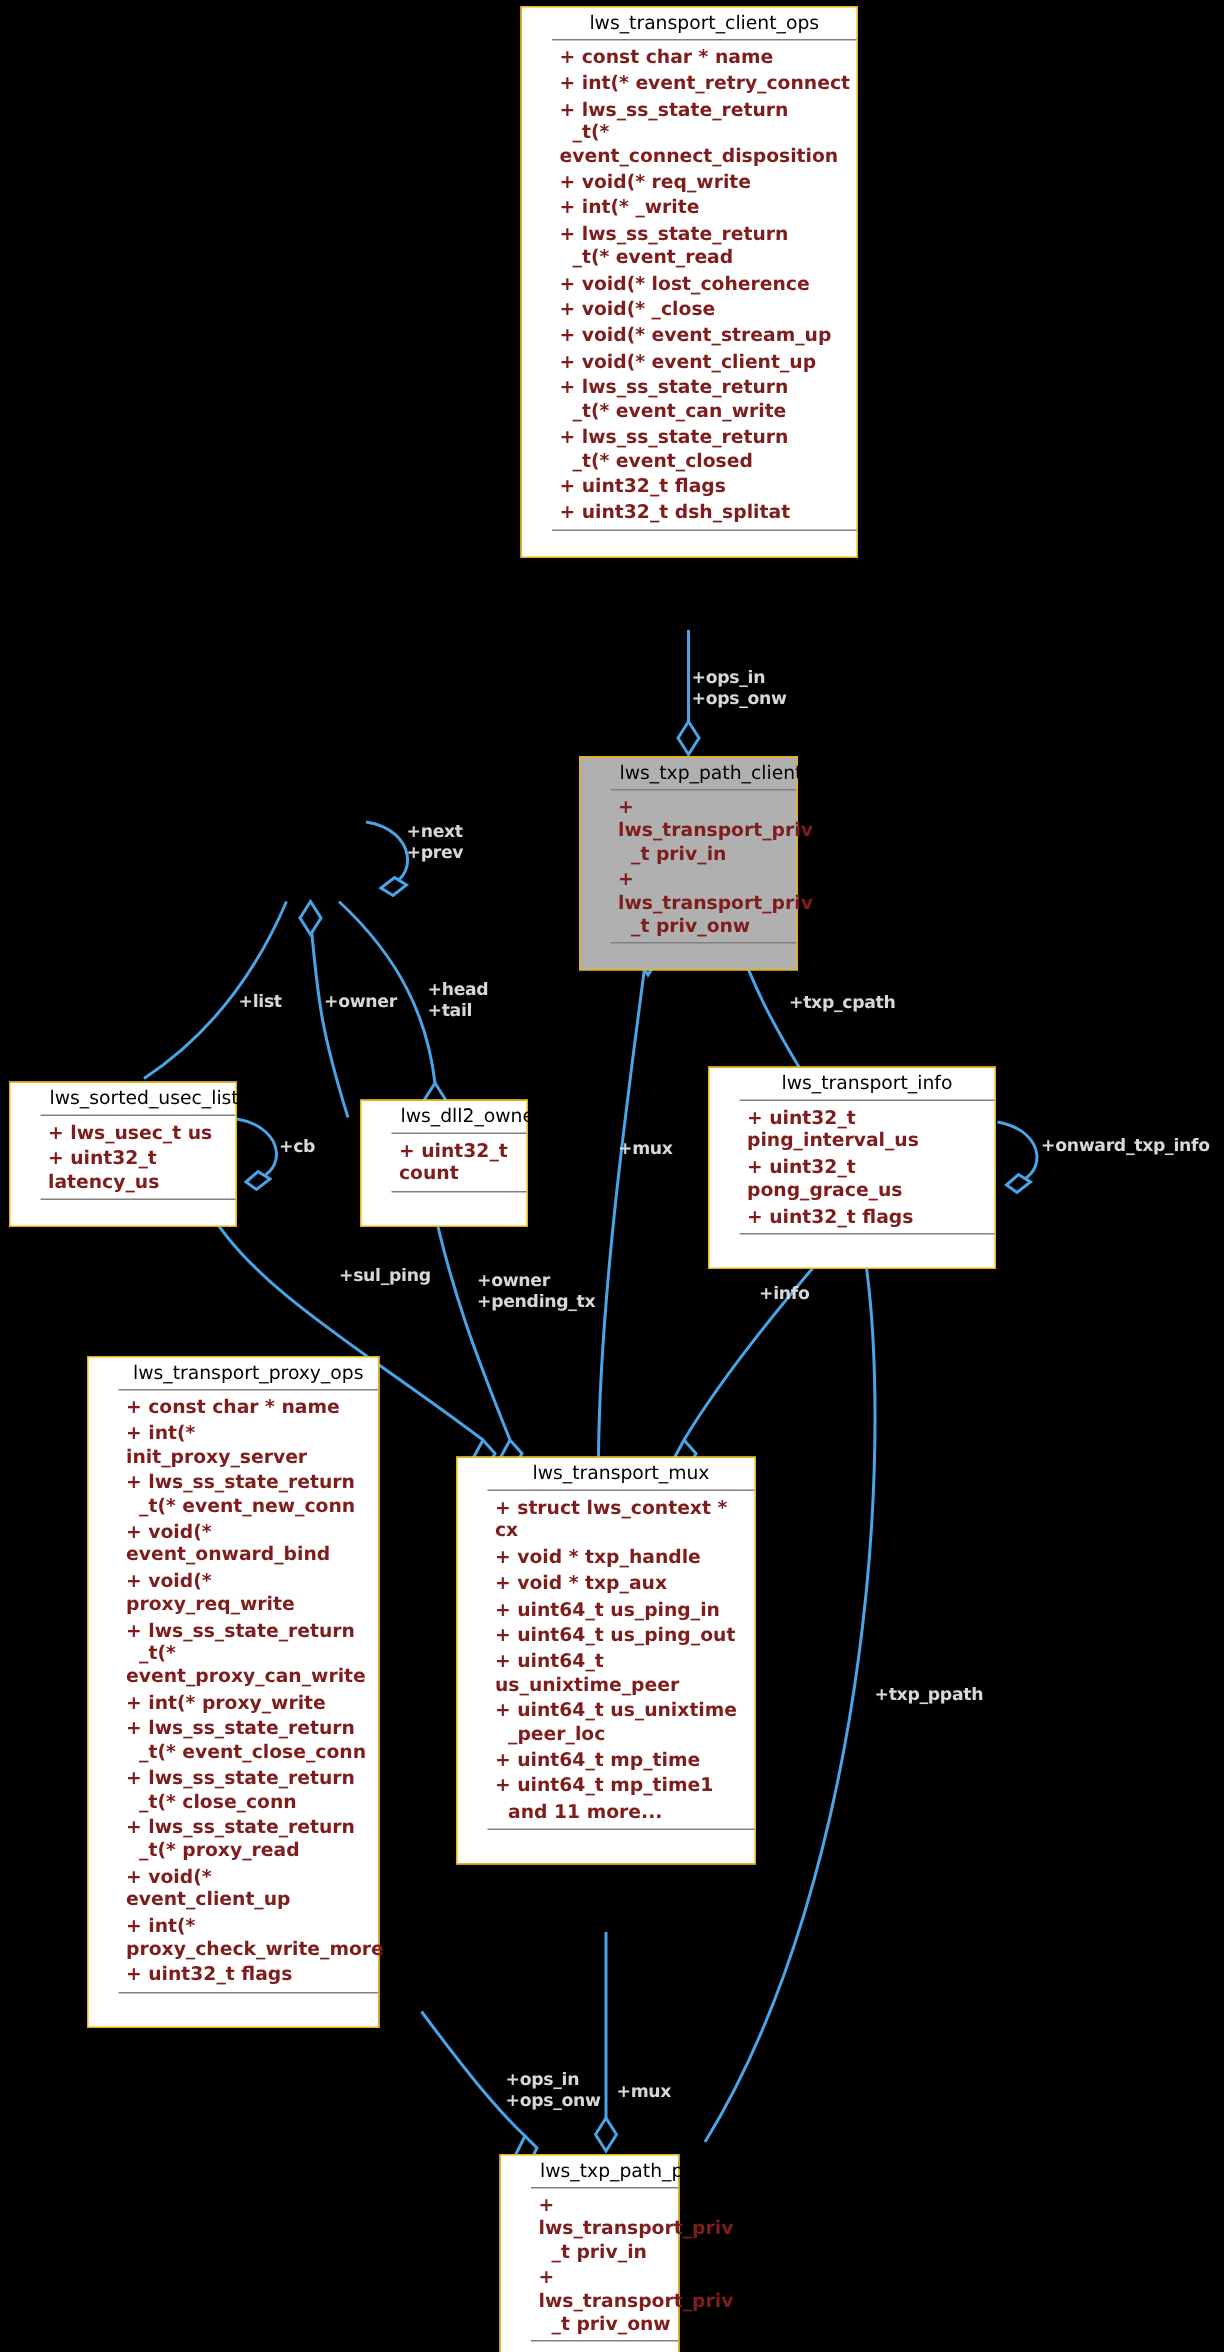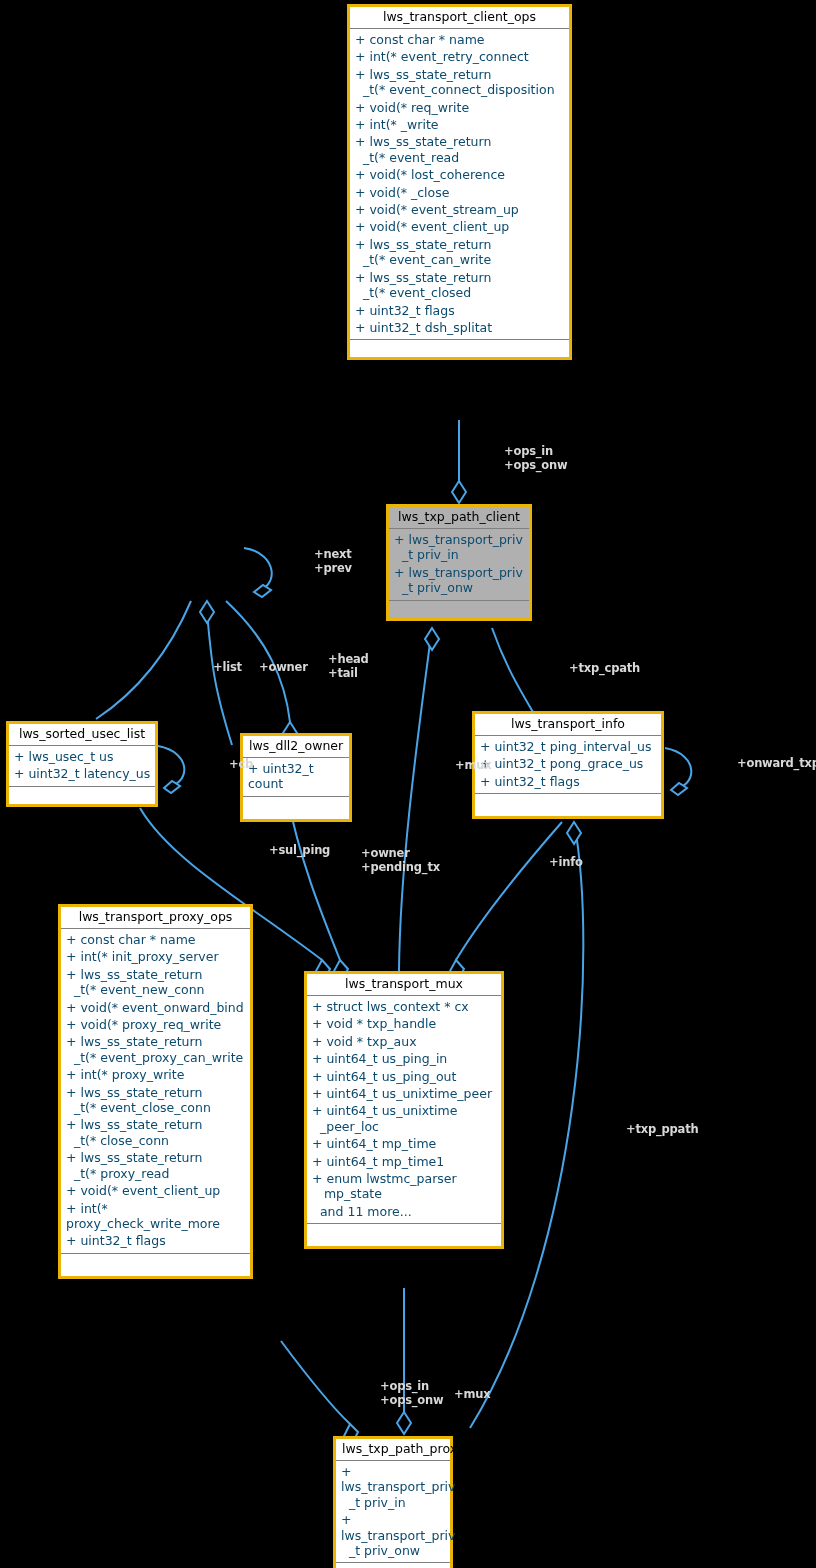--- a/index.html
+++ b/index.html
@@ -1,31 +1,31 @@
 <!DOCTYPE html>
 <html><head>
 <meta charset="utf-8">
 <style>
   html,body{margin:0;padding:0;background:#000;}
   body{width:816px;height:1568px;position:relative;overflow:hidden;
        font-family:"DejaVu Sans","Liberation Sans",sans-serif;}
   #canvas{position:absolute;left:0;top:0;width:816px;height:1568px;}
   svg.edges{position:absolute;left:0;top:0;width:816px;height:1568px;pointer-events:none;}
 
-  .node{position:absolute;background:#ffffff;border:3px solid #eab308;box-sizing:border-box;}
+  .node{position:absolute;background:#ffffff;border:1px solid #eab308;box-sizing:border-box;padding-left:20px;}
   .node.highlight{background:#b0b0b0;}
   .node .title{text-align:center;font-size:12.5px;color:#000;padding:3px 6px 4px 6px;
                border-bottom:1px solid #808080;line-height:14px;white-space:nowrap;}
   .node .attrs{padding:2px 0 3px 0;border-bottom:1px solid #808080;}
-  .node .row{font-size:12.5px;color:#0c4a6e;line-height:15.4px;padding:1px 4px 1px 5px;
-             white-space:pre-wrap;}
+  .node .row{font-size:12.5px;color:#7f1d1d;line-height:15.4px;padding:1px 4px 1px 5px;
+             white-space:pre-wrap;font-weight:bold;}
   .node .ops{min-height:17px;}
 
   .elabel{position:absolute;color:#d8d8d8;font-size:11.5px;line-height:13.5px;
-          white-space:pre;font-weight:bold;letter-spacing:-0.2px;padding-left:43px;}
+          white-space:pre;font-weight:bold;letter-spacing:-0.2px;}
 </style>
 </head>
 <body>
 
 <div id="canvas">
 
   <svg class="edges" viewBox="0 0 816 1568" xmlns="http://www.w3.org/2000/svg">
     <g fill="none" stroke="#49a5e8" stroke-width="2">
 
       <path d="M459,420 L459,481"></path>
@@ -170,43 +170,41 @@
       <div class="row">+ struct lws_context * cx</div>
       <div class="row">+ void * txp_handle</div>
       <div class="row">+ void * txp_aux</div>
       <div class="row">+ uint64_t us_ping_in</div>
       <div class="row">+ uint64_t us_ping_out</div>
       <div class="row">+ uint64_t us_unixtime_peer</div>
       <div class="row">+ uint64_t us_unixtime
   _peer_loc</div>
       <div class="row">+ uint64_t mp_time</div>
       <div class="row">+ uint64_t mp_time1</div>
-      <div class="row">+ enum lwstmc_parser
-   mp_state</div>
       <div class="row">  and 11 more...</div>
     </div>
     <div class="ops" style="height:22px;"></div>
   </div>
 
   <div class="node" style="left:333px;top:1436px;width:120px;">
     <div class="title">lws_txp_path_proxy</div>
     <div class="attrs">
       <div class="row">+ lws_transport_priv
   _t priv_in</div>
       <div class="row">+ lws_transport_priv
   _t priv_onw</div>
     </div>
     <div class="ops" style="height:22px;"></div>
   </div>
 
   <div class="elabel" style="left:461px;top:445px;">+ops_in
 +ops_onw</div>
   <div class="elabel" style="left:271px;top:548px;">+next
 +prev</div>
-  <div class="elabel" style="left:170px;top:661px;">+list</div>
+  <div class="elabel" style="left:159px;top:661px;">+list</div>
   <div class="elabel" style="left:216px;top:661px;">+owner</div>
   <div class="elabel" style="left:285px;top:653px;">+head
 +tail</div>
   <div class="elabel" style="left:186px;top:758px;">+cb</div>
   <div class="elabel" style="left:526px;top:662px;">+txp_cpath</div>
   <div class="elabel" style="left:694px;top:757px;">+onward_txp_info</div>
   <div class="elabel" style="left:412px;top:759px;">+mux</div>
   <div class="elabel" style="left:226px;top:844px;">+sul_ping</div>
   <div class="elabel" style="left:318px;top:847px;">+owner
 +pending_tx</div>

